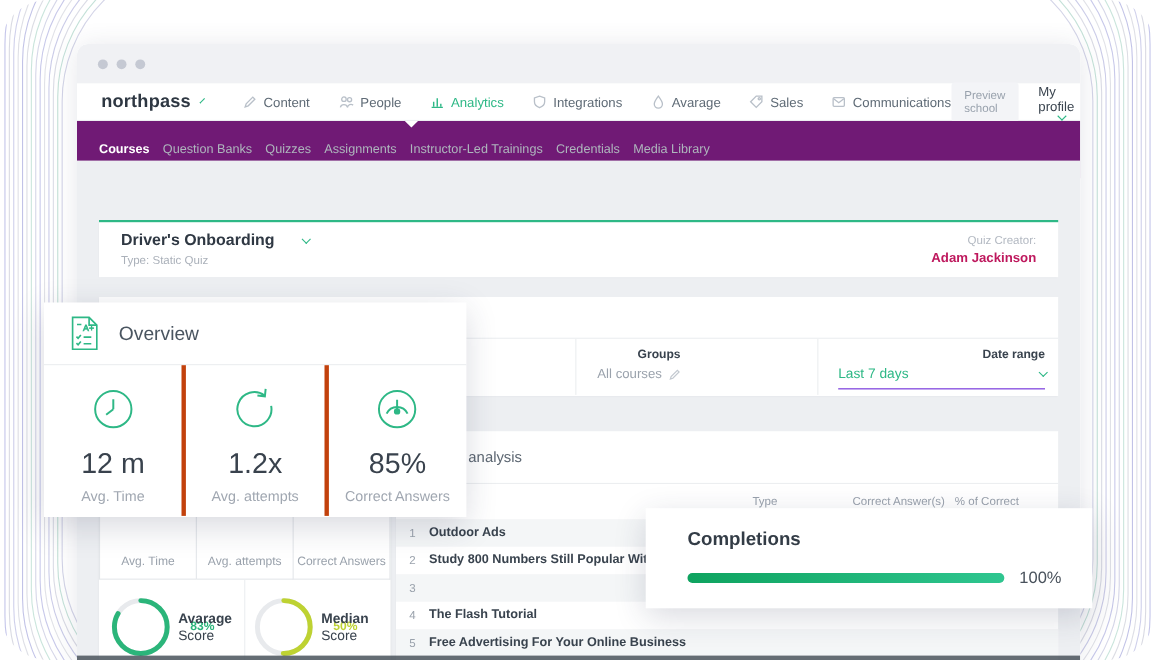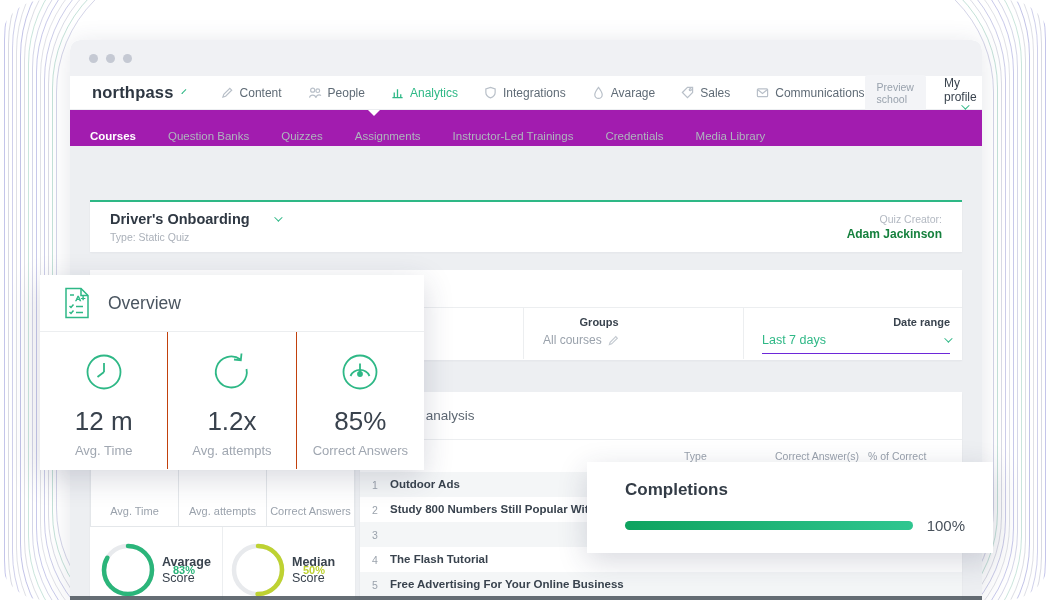--- a/index.html
+++ b/index.html
@@ -24,36 +24,36 @@
   .nav-div { width:1px; height:20px; background:#e9ebee; margin:0 20px 0 18px; }
   .nav-items { display:flex; align-items:center; gap:26px; }
   .nav-item { display:flex; align-items:center; gap:6px; font-size:12px; color:#5f6b76; cursor:pointer; }
   .nav-item svg { stroke:#b9c0c9; }
   .nav-item.active { color:#2eb886; }
   .nav-item.active svg { stroke:#2eb886; }
   .nav-right { margin-left:auto; display:flex; align-items:center; gap:18px; }
   .preview-btn { background:#f3f4f7; color:#99a2ad; font-size:10.5px; padding:6px 12px; border-radius:3px; }
   .profile { font-size:12px; color:#39434e; display:flex; align-items:center;flex-direction:column; }
   
-  .subnav { position:absolute; left:0; top:70px; width:912px; height:52px; background:#a21caf;
-            display:flex; align-items:center; gap:32px; padding-left:20px; }
+  .subnav { position:absolute; left:0; top:70px; width:912px; height:52px; background:#701a75;
+            display:flex; align-items:center; gap:12px; padding-left:20px; }
   .subnav-item { font-size:11.5px; color:#aeb6bd; cursor:pointer; }
   .subnav-item.active { color:#ffffff; font-weight:700; }
   .notch { position:absolute; left:298px; top:0; width:0; height:0;
            border-left:6px solid transparent; border-right:6px solid transparent; border-top:6px solid #ffffff; }
   
   .page { position:absolute; left:0; top:106px; width:912px; height:454px; background:#edeff2; }
   .card { position:absolute; background:#fff; box-shadow:0 1px 2px rgba(30,35,60,.05); }
   .quiz-card { left:20px; top:54px; width:872px; height:52px; border-top:2px solid #2eb886;
                display:flex; align-items:center; justify-content:space-between; padding:0 20px; }
   .quiz-title { font-size:14.5px; font-weight:700; color:#2f3843; }
   .quiz-type { font-size:10.5px; color:#abb1ba; margin-top:4px; }
   .creator { text-align:right; }
   .creator-label { font-size:10.5px; color:#b3b9c2; }
-  .creator-name { font-size:12px; color:#15803d; font-weight:700; margin-top:2px; }
+  .creator-name { font-size:12px; color:#be185d; font-weight:700; margin-top:2px; }
   .filters-card { left:20px; top:124px; width:872px; height:90px;text-align:right; }
   .filters-row { height:38px; border-bottom:1px solid #eceef0; display:flex; align-items:center; gap:12px; padding-left:20px; }
   .filters-label { font-size:12.5px; color:#59646f; }
   .filters-cols { position:relative; height:51px; }
   .fcol-div { position:absolute; top:0; width:1px; height:51px; background:#eceef0; }
   .fcol-title { font-size:11px; font-weight:700; color:#39434e; }
   .fcol-val { font-size:12px; color:#9aa2ac; margin-top:5px; display:flex; align-items:center; gap:6px; }
   .date-val { font-size:12.5px; color:#2eb886; margin-top:5px; border-bottom:1px solid #6d28d9;
               padding-bottom:6px; width:188px; display:flex; justify-content:space-between; align-items:center; }
   
@@ -83,21 +83,21 @@
   .qa-check { color:#2eb886; font-size:10px; margin-right:4px; }
   .qa-pct { position:absolute; left:508px; top:5px; display:flex; align-items:center; gap:8px;
             font-size:11px; color:#6d7781; }
   .bottom-strip { position:absolute; left:0; top:450px; width:912px; height:4px; background:#4a535c; opacity:.85; }
   
   .overlay { position:absolute; background:#fff; box-shadow:0 8px 28px rgba(40,45,80,.18); z-index:3; }
   .overview-card { left:40px; top:275px; width:384px; height:195px; }
   .ov-header { height:57px; border-bottom:1px solid #eceef0; display:flex; align-items:center; gap:18px; padding-left:24px; }
   .ov-title { font-size:17.5px; color:#4a5560; }
   .ov-tiles { display:flex; height:137px; }
-  .ov-tile { flex:1; border-right:1px solid #c2410c; display:flex; flex-direction:column; align-items:center; padding-top:20px; }
+  .ov-tile { flex:1; border-right:4px solid #c2410c; display:flex; flex-direction:column; align-items:center; padding-top:20px; }
   .ov-tile:last-child { border-right:none; }
   .ov-value { font-size:26px; color:#39424d; margin-top:14px; }
   .ov-label { font-size:13px; color:#a0a7b1; margin-top:6px; }
   .completions-card { left:587px; top:462px; width:406px; height:91px; padding:18px 28px 0 38px; }
   .cmp-title { font-size:17px; font-weight:700; color:#333c46; }
   .cmp-row { display:flex; align-items:center; gap:14px; margin-top:17px; }
   .cmp-track { position:relative; width:296px; height:9px; border-radius:5px; background:#e9ebee; }
   .cmp-fill { position:absolute; left:0; top:0; height:9px; border-radius:5px;
               background:linear-gradient(to right,#0ea35f,#2fc690); }
   .cmp-pct { font-size:15px; color:#49525c; }

